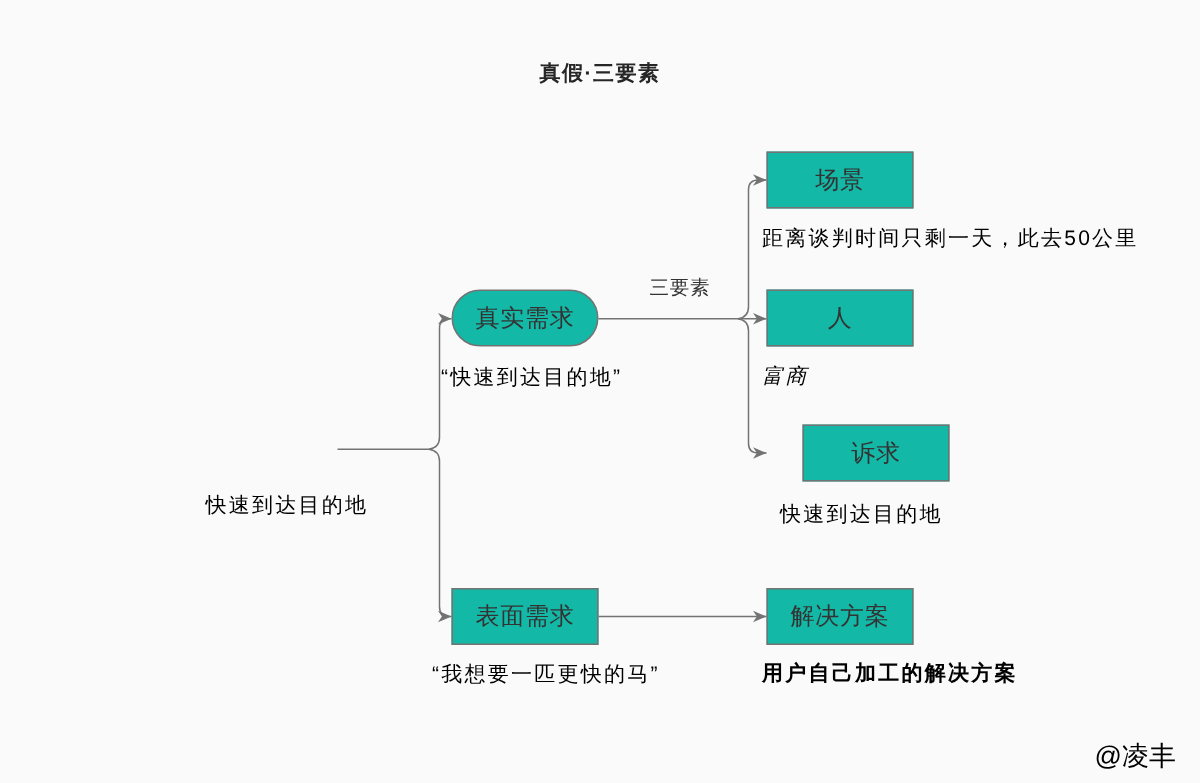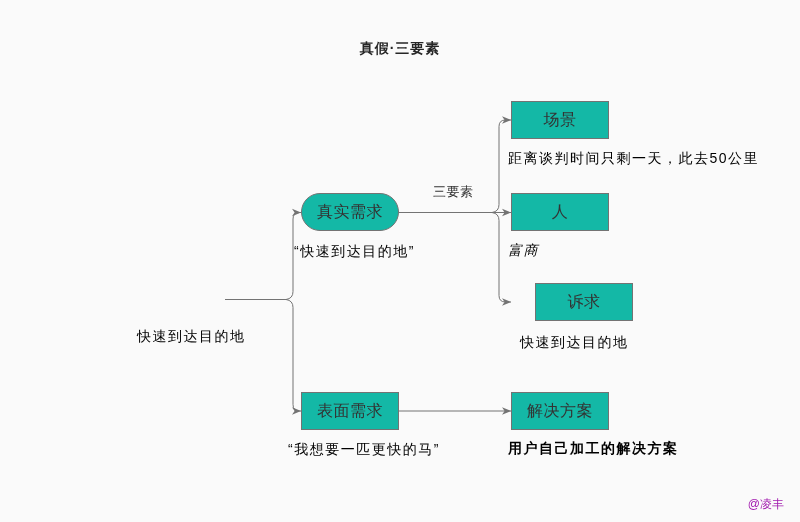--- a/index.html
+++ b/index.html
@@ -59,22 +59,22 @@
     font-size: 13px;
     letter-spacing: 0.5px;
     color: #333333;
     line-height: 18px;
     white-space: nowrap;
   }
   .watermark {
     position: absolute;
     right: 16px;
     bottom: 10px;
-    font-size: 12px;
-    color: #a21caf;
+    font-size: 18px;
+    color: #000000;
     line-height: 16px;
   }
   
   .n-clean    { left: 127px; top: 280px; }
   .n-real     { left: 301px; top: 193px; border-radius: 19px; }
   .n-surface  { left: 301px; top: 392px; text-align: right; }
   .n-scene    { left: 511px; top: 101px; }
   .n-person   { left: 511px; top: 193px; }
   .n-appeal   { left: 511px; top: 283px; margin-left: 24px; }
   .n-solution { left: 511px; top: 392px; }

